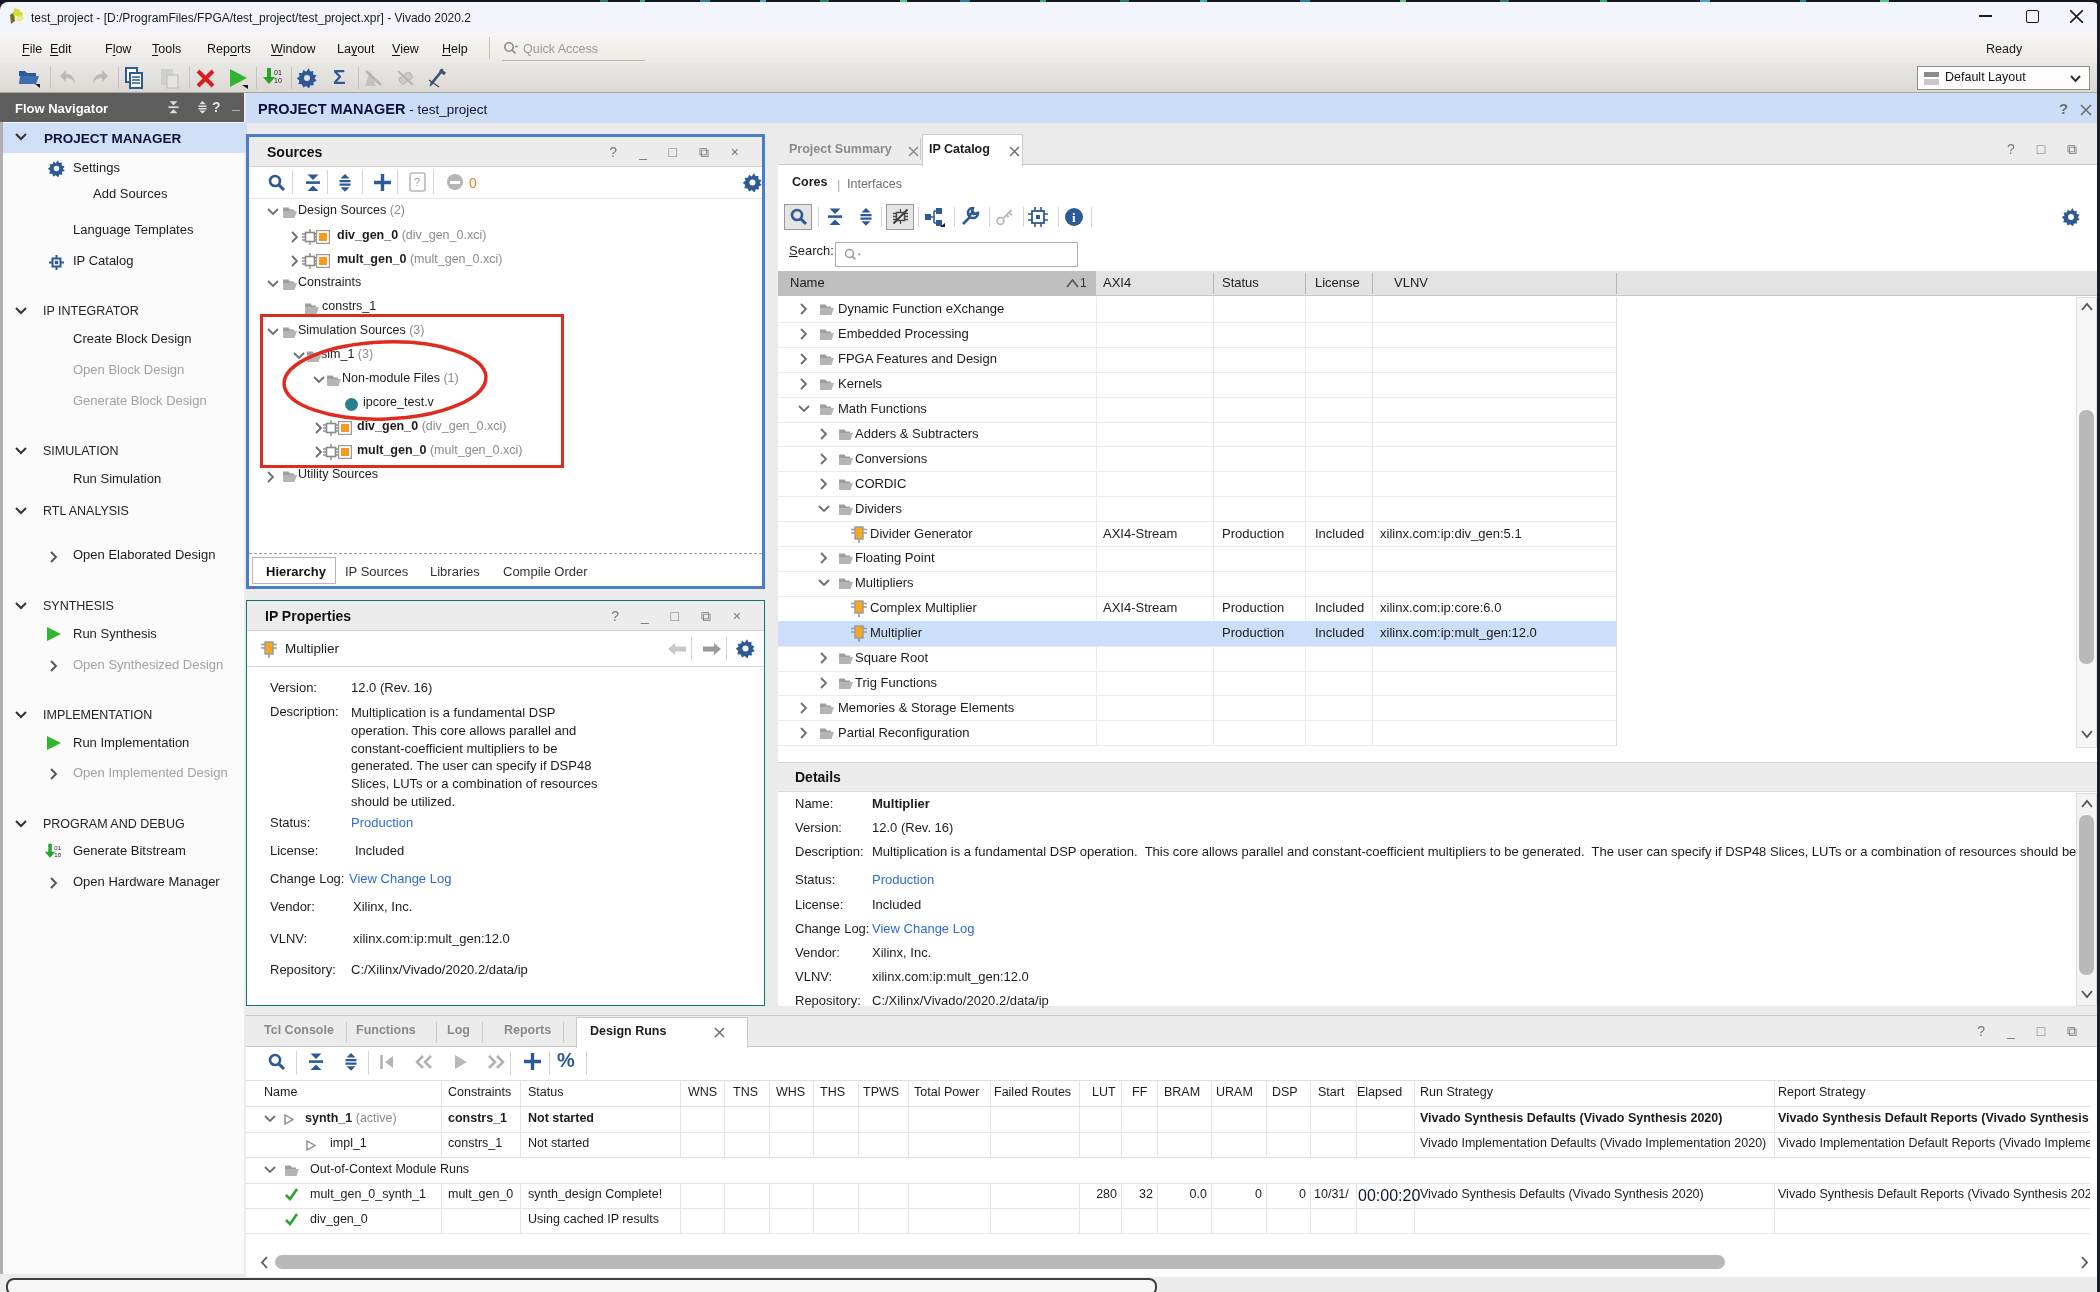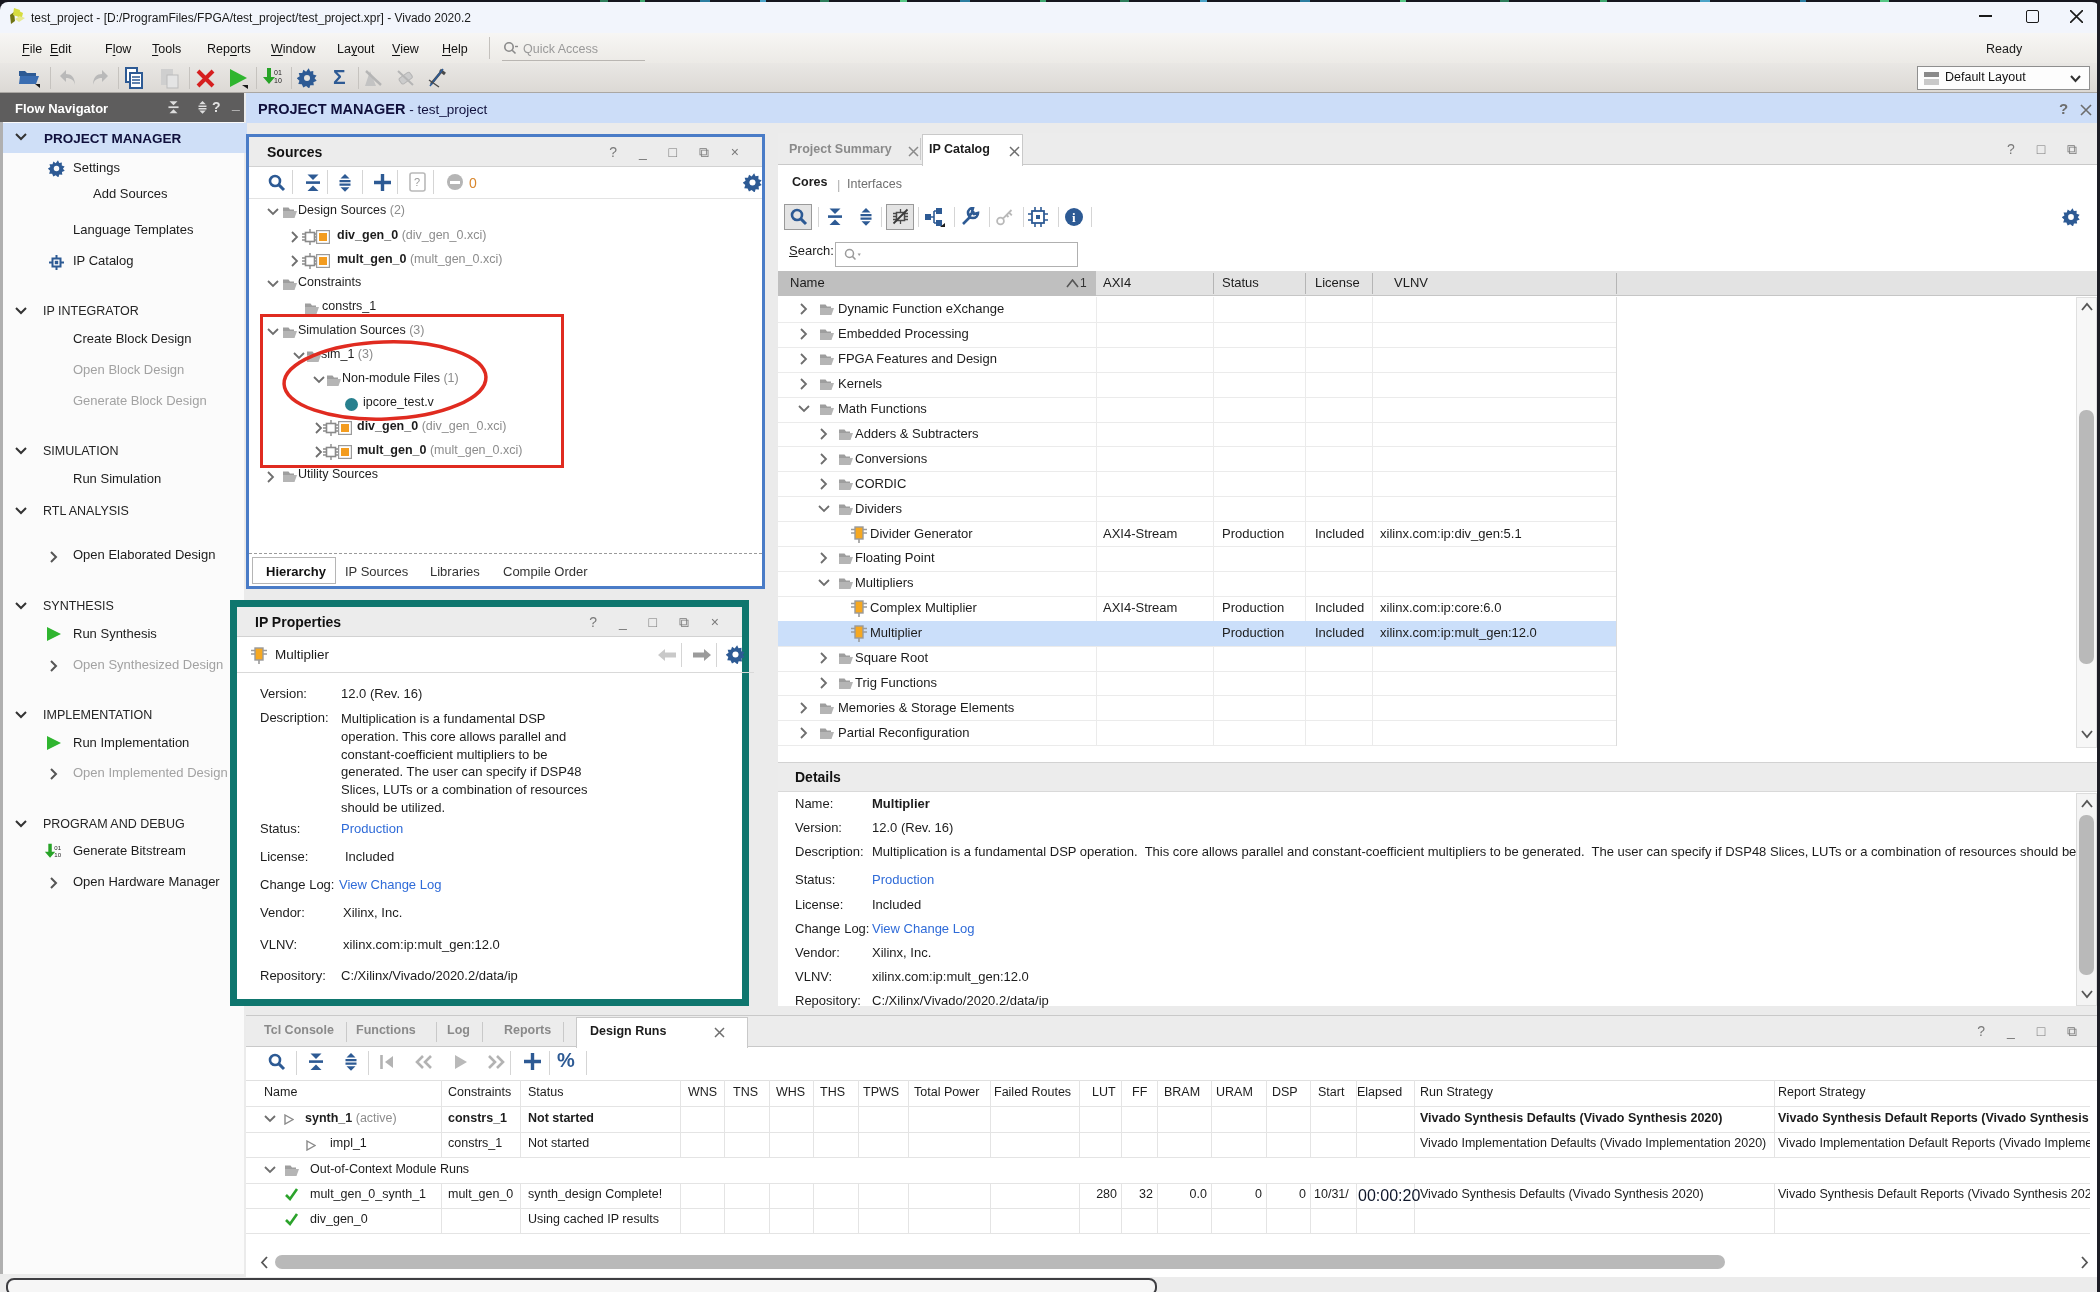--- a/index.html
+++ b/index.html
@@ -41,21 +41,21 @@
 .fnsec { font-size:12.5px; color:#242424; }
 .dis { color:#a2a2a2; }
 
 
 .phead { position:absolute; left:0; top:0; width:100%; height:30px; background:#ececec; border-bottom:1px solid #d2d2d2; }
 .phead .t { position:absolute; left:18px; top:7px; font-size:14px; font-weight:bold; color:#111; }
 .wicons { position:absolute; top:7px; right:14px; font-size:14px; color:#7a7a7a; letter-spacing:9px; white-space:nowrap; }
 
 
 #sources { left:246px; top:134px; width:519px; height:455px; background:#fff; border:3px solid #4a7cc7; }
-#ipprops { left:230px; top:600px; width:519px; height:406px; background:#fff; border:7px solid #0f766e; }
+#ipprops { left:246px; top:600px; width:519px; height:406px; background:#fff; border:1px solid #0f766e; }
 #ipcat  { left:778px; top:133px; width:1322px; height:873px; background:#fff; }
 #bottom { left:246px; top:1015px; width:1854px; height:262px; background:#fff; border-top:1px solid #c9c9c9; }
 #statusbar { left:0; top:1277px; width:2100px; height:15px; background:#ececec; }
 
 .trow { position:absolute; white-space:nowrap; font-size:12.5px; color:#1c1c1c; }
 </style>
 </head>
 <body>
 <svg width="0" height="0" style="position:absolute">
   <defs>

